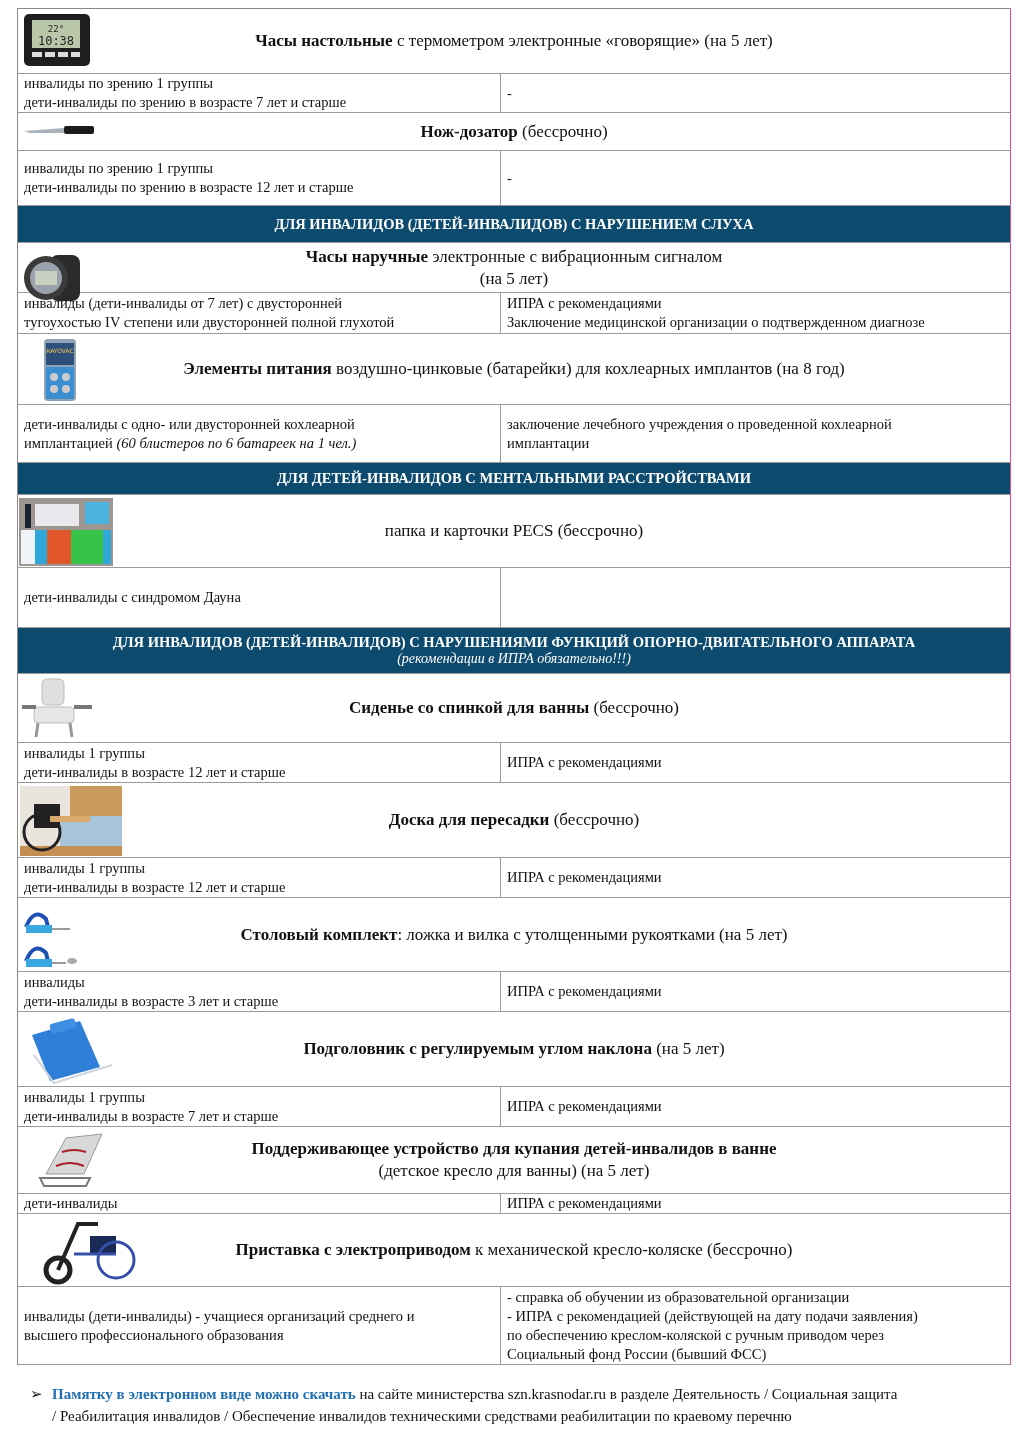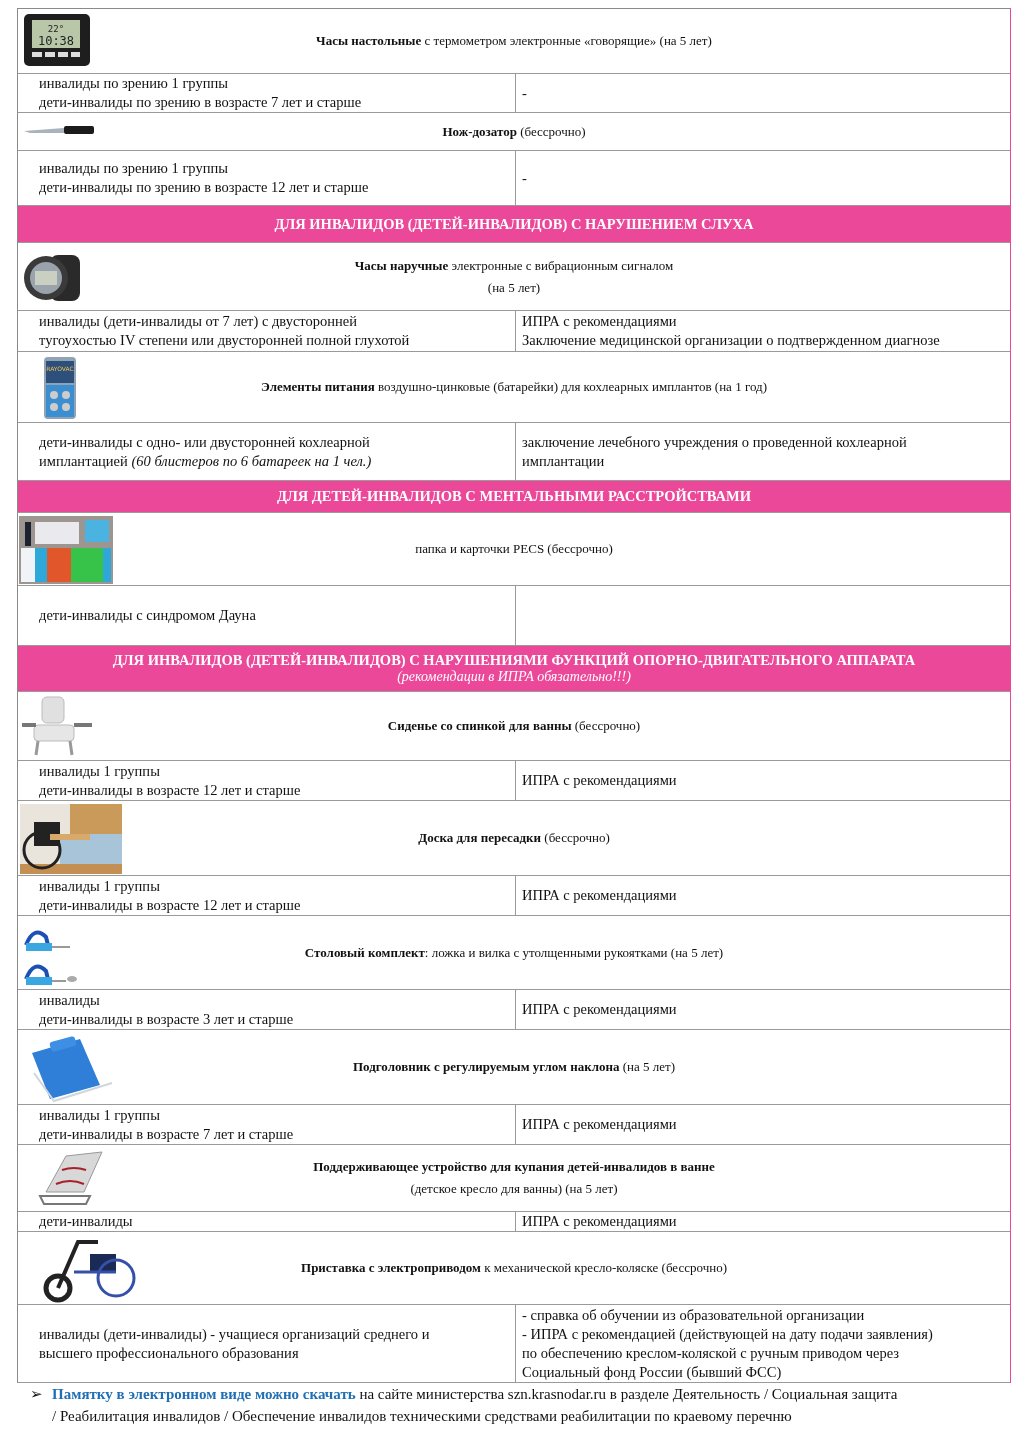--- a/index.html
+++ b/index.html
@@ -3,29 +3,29 @@
 <meta charset="utf-8">
 <style>
   html, body { margin: 0; padding: 0; background: #ffffff; }
   body { width: 1024px; height: 1448px; position: relative; overflow: hidden;
          font-family: "Liberation Serif", "DejaVu Serif", serif; color: #111; }
   .tbl { position: absolute; left: 17px; top: 8px; width: 992px;
          border-left: 1px solid #8a8a8a; border-right: 1px solid #ec4899; border-top: 1px solid #8a8a8a; }
   .row { position: relative; box-sizing: border-box; border-bottom: 1.5px solid #9a9a9a; }
   .title-row { display: flex; align-items: center; justify-content: center; }
   .title-row .pic { position: absolute; left: 2px; top: 3px; }
-  .title-row .ttl { font-size: 13px; text-align: center; line-height: 22px; }
+  .title-row .ttl { font-size: 17px; text-align: center; line-height: 22px; }
   .title-row .ttl b { font-weight: bold; }
   .detail-row { display: flex; }
   .detail-row .cl { width: 483px; box-sizing: border-box; border-right: 1px solid #9a9a9a;
                     padding: 0 6px; font-size: 14.5px; line-height: 19px;
-                    display: flex; flex-direction: column; justify-content: center; margin-left: 15px; }
+                    display: flex; flex-direction: column; justify-content: center; }
   .detail-row .cr { flex: 1; padding: 0 6px; font-size: 14.5px; line-height: 19px;
                     display: flex; flex-direction: column; justify-content: center; }
-  .hdr { background: #ec4899; color: #fff; text-align: center; font-weight: bold;
+  .hdr { background: #0c4a6e; color: #fff; text-align: center; font-weight: bold;
          font-size: 14.5px; display: flex; flex-direction: column; justify-content: center; align-items: center;
          border-bottom: 1.5px solid #9a9a9a; }
   .hdr .sub { font-weight: normal; font-style: italic; font-size: 14px; }
   .footer { position: absolute; left: 30px; top: 1383px; width: 990px; font-size: 15px; line-height: 22px; }
   .footer .bullet { display: inline-block; width: 22px; }
   .footer .hl { color: #1f6fb4; font-weight: bold; margin-top: 31px; }
   .footer .line2 { padding-left: 22px; }
   i { font-style: italic; }
 </style>
 </head>
@@ -74,21 +74,21 @@
     </div>
     <div class="cr">
       <div>-</div>
     </div>
   </div>
 
   <div class="hdr" style="height:36px">
     <div>ДЛЯ ИНВАЛИДОВ (ДЕТЕЙ-ИНВАЛИДОВ) С НАРУШЕНИЕМ СЛУХА</div>
   </div>
 
-  <div class="row title-row" style="height:68px">
+  <div class="row title-row" style="height:50px">
     <div class="pic" style="top:8px">
       <svg width="64" height="54" viewBox="0 0 64 54">
         <rect x="30" y="4" width="30" height="46" rx="8" fill="#2a2a2a"></rect>
         <circle cx="26" cy="27" r="22" fill="#3a3a3a"></circle>
         <circle cx="26" cy="27" r="16" fill="#9aa3ab"></circle>
         <rect x="15" y="20" width="22" height="14" fill="#c9d0c2"></rect>
       </svg>
     </div>
     <div class="ttl">
       <div><b>Часы наручные</b><span> электронные с вибрационным сигналом</span></div>
@@ -112,21 +112,21 @@
         <rect x="2" y="2" width="32" height="62" rx="4" fill="#8fa3b5"></rect>
         <rect x="4" y="6" width="28" height="22" fill="#2d4f7c"></rect>
         <text x="18" y="16" font-size="6" text-anchor="middle" fill="#f6c24a" font-family="DejaVu Sans, sans-serif">RAYOVAC</text>
         <rect x="4" y="30" width="28" height="32" fill="#3b8fd0"></rect>
         <circle cx="12" cy="40" r="4" fill="#ccc"></circle>
           <circle cx="24" cy="40" r="4" fill="#ccc"></circle>
         <circle cx="12" cy="52" r="4" fill="#ccc"></circle>
           <circle cx="24" cy="52" r="4" fill="#ccc"></circle>
       </svg>
     </div>
-    <div class="ttl"><b>Элементы питания</b><span> воздушно-цинковые (батарейки) для кохлеарных имплантов  (на 1 год)</span></div>
+    <div class="ttl"><b>Элементы питания</b><span> воздушно-цинковые (батарейки) для кохлеарных имплантов  (на 8 год)</span></div>
   </div>
   <div class="row detail-row" style="height:58px">
     <div class="cl">
       <div>дети-инвалиды с одно- или двусторонней кохлеарной</div>
       <div><span>имплантацией </span><i>(60 блистеров по 6 батареек на 1 чел.)</i></div>
     </div>
     <div class="cr">
       <div>заключение лечебного учреждения о проведенной кохлеарной</div>
       <div>имплантации</div>
     </div>

